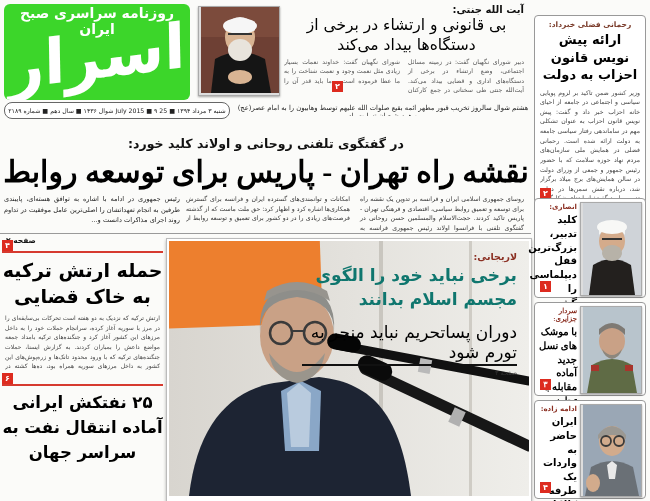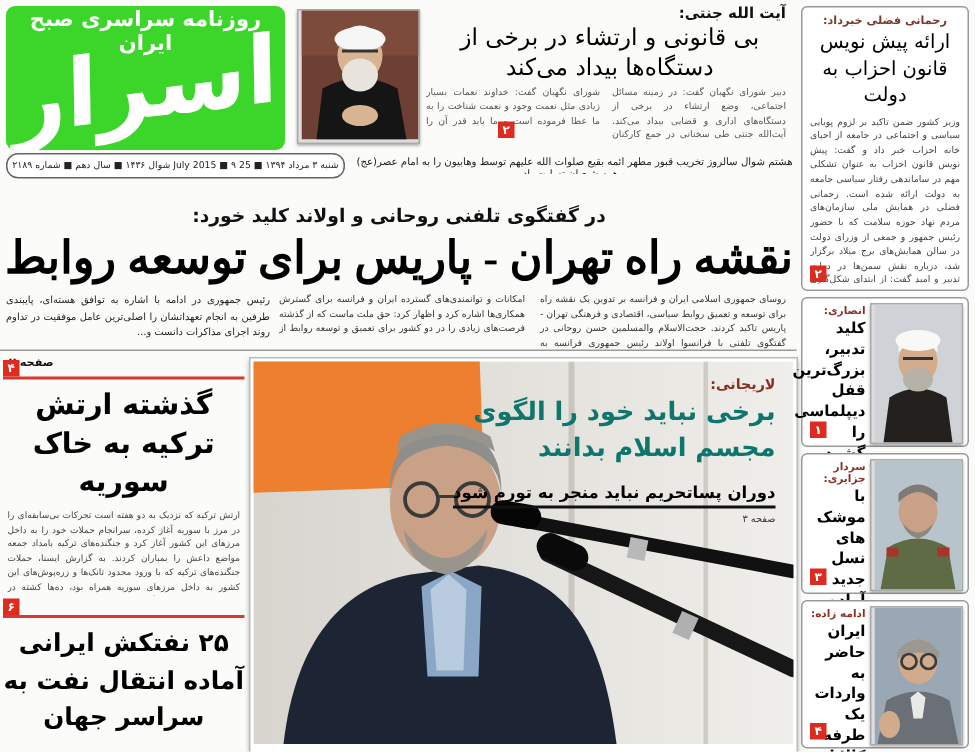--- a/index.html
+++ b/index.html
@@ -18,31 +18,31 @@
   
   #jannati{left:196px;top:0;width:334px;height:100px;}
   #jannati .kick{font-size:10px;font-weight:bold;color:#111;padding-right:6px;margin-top:4px;}
   #jannati .hl{font-size:15.5px;font-weight:normal;color:#000;line-height:1.3;padding-right:6px;width:235px;text-align:center;}
   #jannati .bd{position:absolute;top:57px;right:6px;width:240px;height:38px;overflow:hidden;
     font-size:6.2px;color:#555;text-align:justify;line-height:1.5;column-count:2;column-gap:8px;}
   .photo-frame{border:1px solid #aaa;background:#ddd;box-shadow:0 1px 2px rgba(0,0,0,.35);}
   #jannati-photo-wrap{position:absolute;left:2px;top:6px;width:80px;height:88px;}
   
   .side-item{left:534px;width:112px;border:1px solid #999;border-radius:4px;background:#fff;box-sizing:border-box;}
-  #side1{top:4px;height:190px;padding:4px 5px;}
+  #side1{top:15px;height:190px;padding:4px 5px;}
   #side1 .kick{font-size:7.5px;font-weight:bold;color:#7a3b2a;text-align:center;}
-  #side1 .hl{font-size:13px;font-weight:normal;color:#000;text-align:center;line-height:1.35;margin-top:2px;}
+  #side1 .hl{font-size:13px;font-weight:bold;color:#000;text-align:center;line-height:1.35;margin-top:2px;}
   #side1 .bd{font-size:6.2px;color:#444;text-align:justify;line-height:1.55;margin-top:4px;height:112px;overflow:hidden;}
   .badge{position:absolute;left:5px;bottom:5px;width:11px;height:11px;background:#dd2b1f;
     color:#fff;font-size:8px;font-weight:bold;text-align:center;line-height:11px;}
   .side-photo{position:absolute;right:3px;top:3px;width:60px;height:calc(100% - 6px);}
   .side-txt{position:absolute;right:68px;left:4px;top:4px;text-align:right;}
   .side-txt .kick{font-size:7px;font-weight:bold;color:#8b2f22;margin-bottom:2px;}
   .side-txt .hl{font-size:10px;font-weight:bold;color:#000;line-height:1.38;}
-  #side2{top:198px;height:100px;} #side3{top:302px;height:94px;} #side4{top:400px;height:99px;}
+  #side2{top:198px;height:100px;} #side3{top:302px;height:94px;font-family:Liberation Serif, serif;} #side4{top:400px;height:99px;}
   
   #datebar{left:4px;top:102px;width:224px;height:15px;border:1px solid #666;border-radius:8px;
     font-size:6.2px;color:#222;text-align:center;line-height:15px;overflow:hidden;background:#fff;}
   #strip{left:236px;top:104px;width:294px;height:12px;font-size:6.8px;color:#222;text-align:center;overflow:hidden;}
   
   #lead{left:0;top:136px;width:532px;}
   #lead .kick{text-align:center;font-size:12.5px;font-weight:bold;color:#111;}
   #lead .hl{text-align:center;font-size:30px;font-weight:bold;color:#000;margin-top:3px;letter-spacing:-.5px;font-family:Liberation Serif, serif;}
   #lead-bodies{position:relative;height:56px;margin-top:5px;}
   #lead-body-right{position:absolute;right:8px;top:0;width:338px;font-size:6.2px;color:#333;
@@ -61,21 +61,21 @@
   .lc-badge{position:relative;left:0;width:11px;height:11px;background:#dd2b1f;color:#fff;
     font-size:8px;font-weight:bold;text-align:center;line-height:11px;margin:2px 0 0 0;float:left;}
   .redrule{clear:both;height:2px;background:#d63a2f;margin-top:2px;}
   
   #main-photo-wrap{left:166px;top:238px;width:366px;height:272px;background:#fff;
     border:1px solid #bbb;box-shadow:0 2px 3px rgba(0,0,0,.3);box-sizing:border-box;padding:2px;}
   #main-photo-wrap svg{display:block;}
   #larijani-overlay{position:absolute;right:14px;top:12px;width:215px;text-align:right;}
   #larijani-overlay .kick{font-size:9.5px;font-weight:bold;color:#8b2f22;}
   #larijani-overlay .hl{font-size:17px;font-weight:bold;color:#0f766e;line-height:1.4;margin-top:2px;}
-  #larijani-overlay .sub{display:inline-block;font-size:11px;font-weight:bold;color:#000;
+  #larijani-overlay .sub{display:inline-block;font-size:17px;font-weight:normal;color:#000;
     border-bottom:2.5px solid #111;padding-bottom:2px;margin-top:10px;}
   #larijani-overlay .pref{font-size:6.5px;color:#333;margin-top:3px;}
 </style>
 </head>
 <body>
 
 <div class="abs" id="logo-box">
   <div id="logo-tagline">روزنامه سراسری صبح ایران</div>
   <div id="logo-title">اسرار</div>
 </div>
@@ -118,21 +118,21 @@
     <div id="lead-body-left">رئیس جمهوری در ادامه با اشاره به توافق هسته‌ای، پایبندی طرفین به انجام تعهداتشان را اصلی‌ترین عامل موفقیت در تداوم روند اجرای مذاکرات دانست و...</div>
     <div id="lead-pageref">صفحه ۲</div>
   </div>
 </div>
 <div class="abs" id="lead-rule"></div>
 
 <div class="abs" id="leftcol">
   <div class="lc-badge">۴</div>
   <div class="redrule"></div>
 
-  <div class="lc-hl">گذشته ارتش ترکیه به خاک سوریه</div>
+  <div class="lc-hl">حمله ارتش ترکیه به خاک قضایی</div>
   <div class="lc-body">ارتش ترکیه که نزدیک به دو هفته است تحرکات بی‌سابقه‌ای را در مرز با سوریه آغاز کرده، سرانجام حملات خود را به داخل مرزهای این کشور آغاز کرد و جنگنده‌های ترکیه بامداد جمعه مواضع داعش را بمباران کردند. به گزارش ایسنا، حملات جنگنده‌های ترکیه که با ورود محدود تانک‌ها و زره‌پوش‌های این کشور به داخل مرزهای سوریه همراه بود، ده‌ها کشته در صفوف داعش بر جای گذاشت و زره‌پوش‌های ارتش در مواضع خود مستقر هستند. بنابر اعلام آنکارا حملات جنگنده‌های این کشور از داخل مرزهای ترکیه صورت گرفته و هواپیماها وارد حریم هوایی سوریه نشده‌اند. این حملات پاسخ آنکارا به کشته شدن یک نظامی این کشور در مرز بود.</div>
   <div class="lc-badge">۶</div>
   <div class="redrule"></div>
 
   <div class="lc-hl small">۲۵ نفتکش ایرانی آماده انتقال نفت به سراسر جهان</div>
 
 </div>
 
 <div class="abs" id="main-photo-wrap">
   <svg width="360" height="255" viewBox="0 0 360 255">

